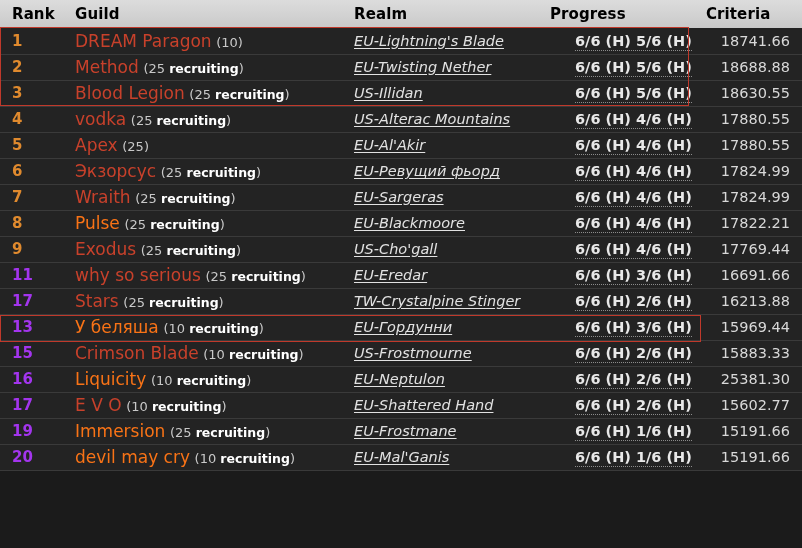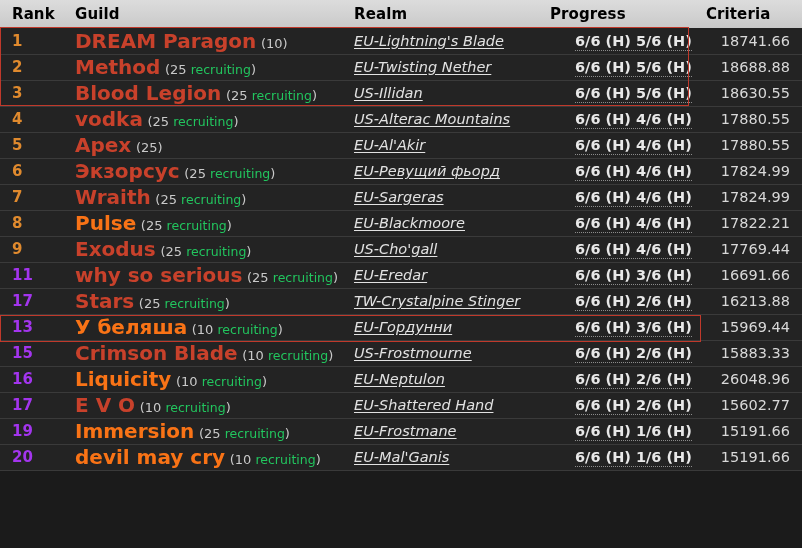--- a/index.html
+++ b/index.html
@@ -65,34 +65,34 @@
   td.rank {
     padding-left: 12px;
     font-weight: bold;
     font-size: 15px;
   }
   .rank-orange { color: #e08a2e; }
   .rank-purple { color: #a335ee; }
 
   td.guild { padding-left: 7px; }
   .g-name {
-    font-weight: bold;
-    font-size: 20px;
+    font-weight: normal;
+    font-size: 17px;
   }
   .g-horde    { color: #c8412b; }
   .g-alliance { color: #f97316; }
   .g-meta {
     color: #c9c9c9;
     font-size: 13px;
     font-weight: normal;
   }
   .g-recruit {
-    color: #22c55e;
+    color: #ffffff;
     font-size: 12.5px;
-    font-weight: normal;
+    font-weight: bold;
     text-align: right;
   }
 
   td.realm { padding-left: 6px; }
   .realm-link {
     color: #e2e2e2;
     font-style: italic;
     font-size: 14.5px;
     text-decoration: underline;
     text-underline-offset: 2px;
@@ -239,21 +239,21 @@
           <td class="guild"><span class="g-name g-horde">Crimson Blade</span> <span class="g-meta">(10 <span class="g-recruit">recruiting</span>)</span></td>
           <td class="realm"><span class="realm-link">US-Frostmourne</span></td>
           <td class="progress"><span class="prog-txt">6/6 (H) 2/6 (H)</span></td>
           <td class="criteria">15883.33</td>
         </tr>
         <tr>
           <td class="rank rank-purple">16</td>
           <td class="guild"><span class="g-name g-alliance">Liquicity</span> <span class="g-meta">(10 <span class="g-recruit">recruiting</span>)</span></td>
           <td class="realm"><span class="realm-link">EU-Neptulon</span></td>
           <td class="progress"><span class="prog-txt">6/6 (H) 2/6 (H)</span></td>
-          <td class="criteria">26048.96</td>
+          <td class="criteria">25381.30</td>
         </tr>
         <tr>
           <td class="rank rank-purple">17</td>
           <td class="guild"><span class="g-name g-horde">E V O</span> <span class="g-meta">(10 <span class="g-recruit">recruiting</span>)</span></td>
           <td class="realm"><span class="realm-link">EU-Shattered Hand</span></td>
           <td class="progress"><span class="prog-txt">6/6 (H) 2/6 (H)</span></td>
           <td class="criteria">15602.77</td>
         </tr>
         <tr>
           <td class="rank rank-purple">19</td>

